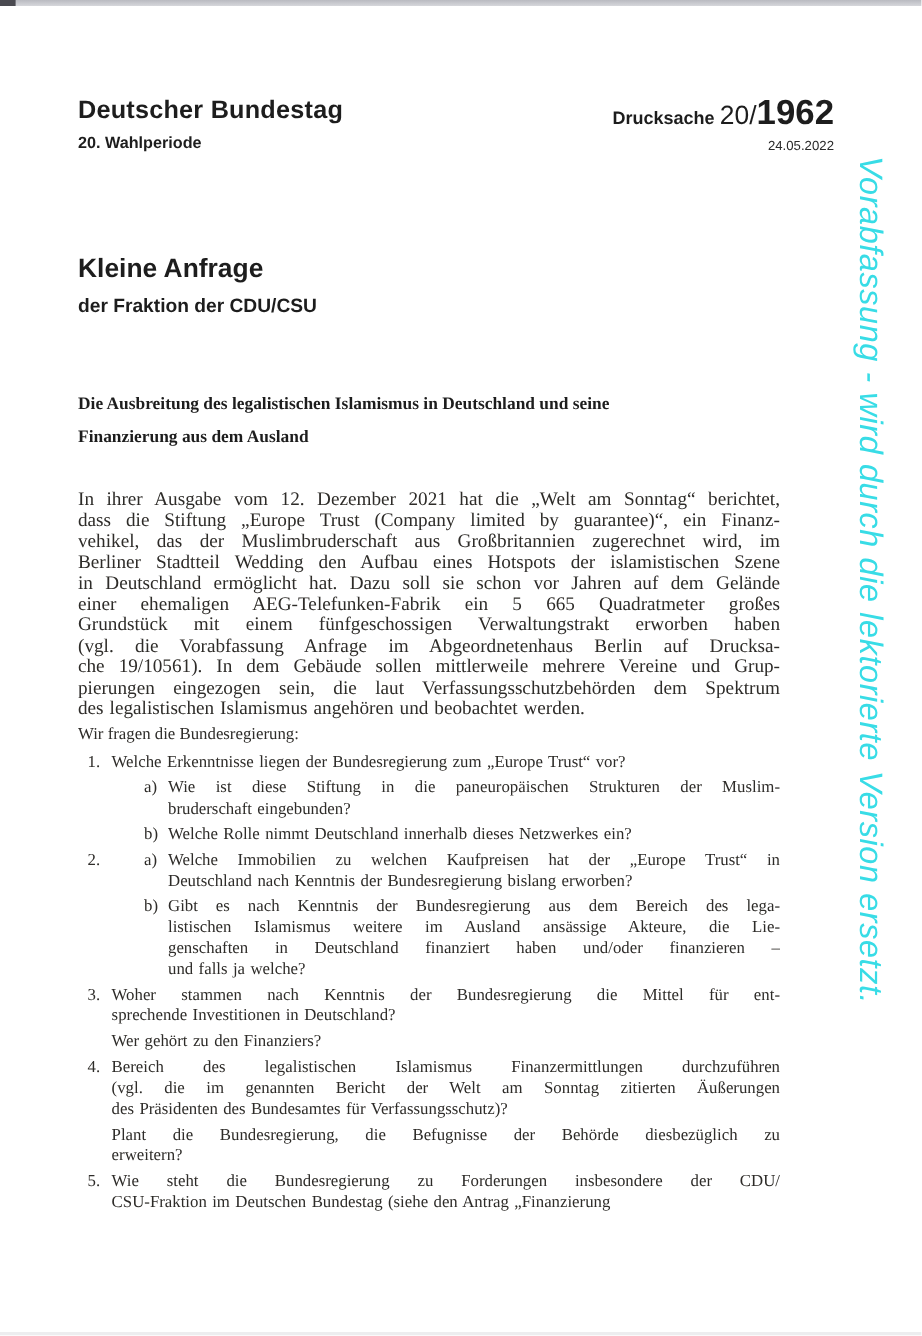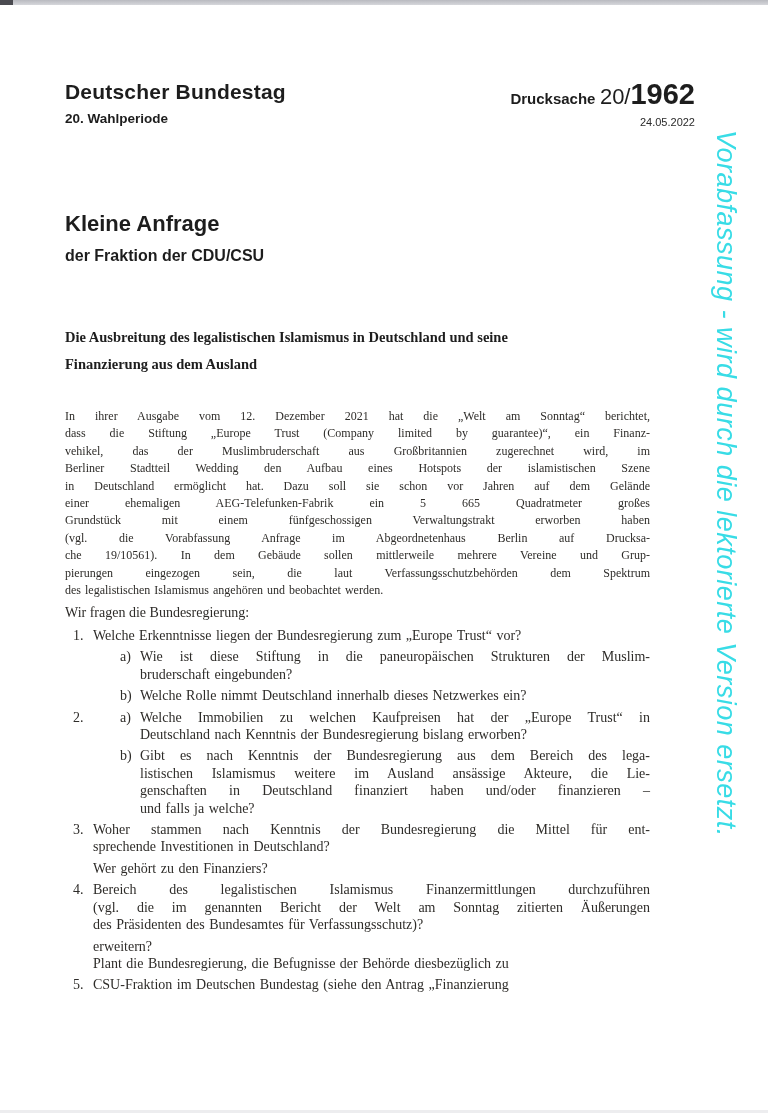--- a/index.html
+++ b/index.html
@@ -64,21 +64,21 @@
     font-size:16px;color:#1d1d1d;
   }
   .subject{
     position:absolute;left:65px;top:324px;width:595px;
     font-family:Liberation Serif, serif;font-weight:bold;
     font-size:14.5px;line-height:27px;color:#1d1d1d;
   }
   
   .intro{
     position:absolute;left:65px;top:408px;width:585px;
-    font-size:12px;line-height:17.4px;word-spacing:1px;
+    font-size:16px;line-height:17.4px;word-spacing:1px;
   }
   .just > div{text-align:justify;text-align-last:justify;}
   .just > div:last-child{text-align-last:left;}
   .lead{
     position:absolute;left:65px;top:604px;
     font-size:14px;line-height:17.4px;
   }
   .qlist{
     position:absolute;left:65px;top:627px;width:585px;
     font-size:14px;line-height:17.4px;word-spacing:1px;
@@ -187,25 +187,26 @@
   <div class="qrow">
     <span class="m1">4.</span>
     <span class="txt just">
         <div>Bereich des legalistischen Islamismus Finanzermittlungen durchzuführen</div>
         <div>(vgl. die im genannten Bericht der Welt am Sonntag zitierten Äußerungen</div>
         <div>des Präsidenten des Bundesamtes für Verfassungsschutz)?</div>
       </span>
   </div>
   <div class="qrow follow">
     <span class="txt just">
+        <div>Plant die Bundesregierung, die Befugnisse der Behörde diesbezüglich zu</div>
         <div>erweitern?</div>
-        <div>Plant die Bundesregierung, die Befugnisse der Behörde diesbezüglich zu</div>
       </span>
   </div>
   <div class="qrow">
     <span class="m1">5.</span>
     <span class="txt just">
+        <div>Wie steht die Bundesregierung zu Forderungen insbesondere der CDU/</div>
         <div>CSU-Fraktion im Deutschen Bundestag (siehe den Antrag „Finanzierung</div>
       </span>
   </div>
 </div>
 
 <div class="bottom-line"></div>
 
 </body></html>

